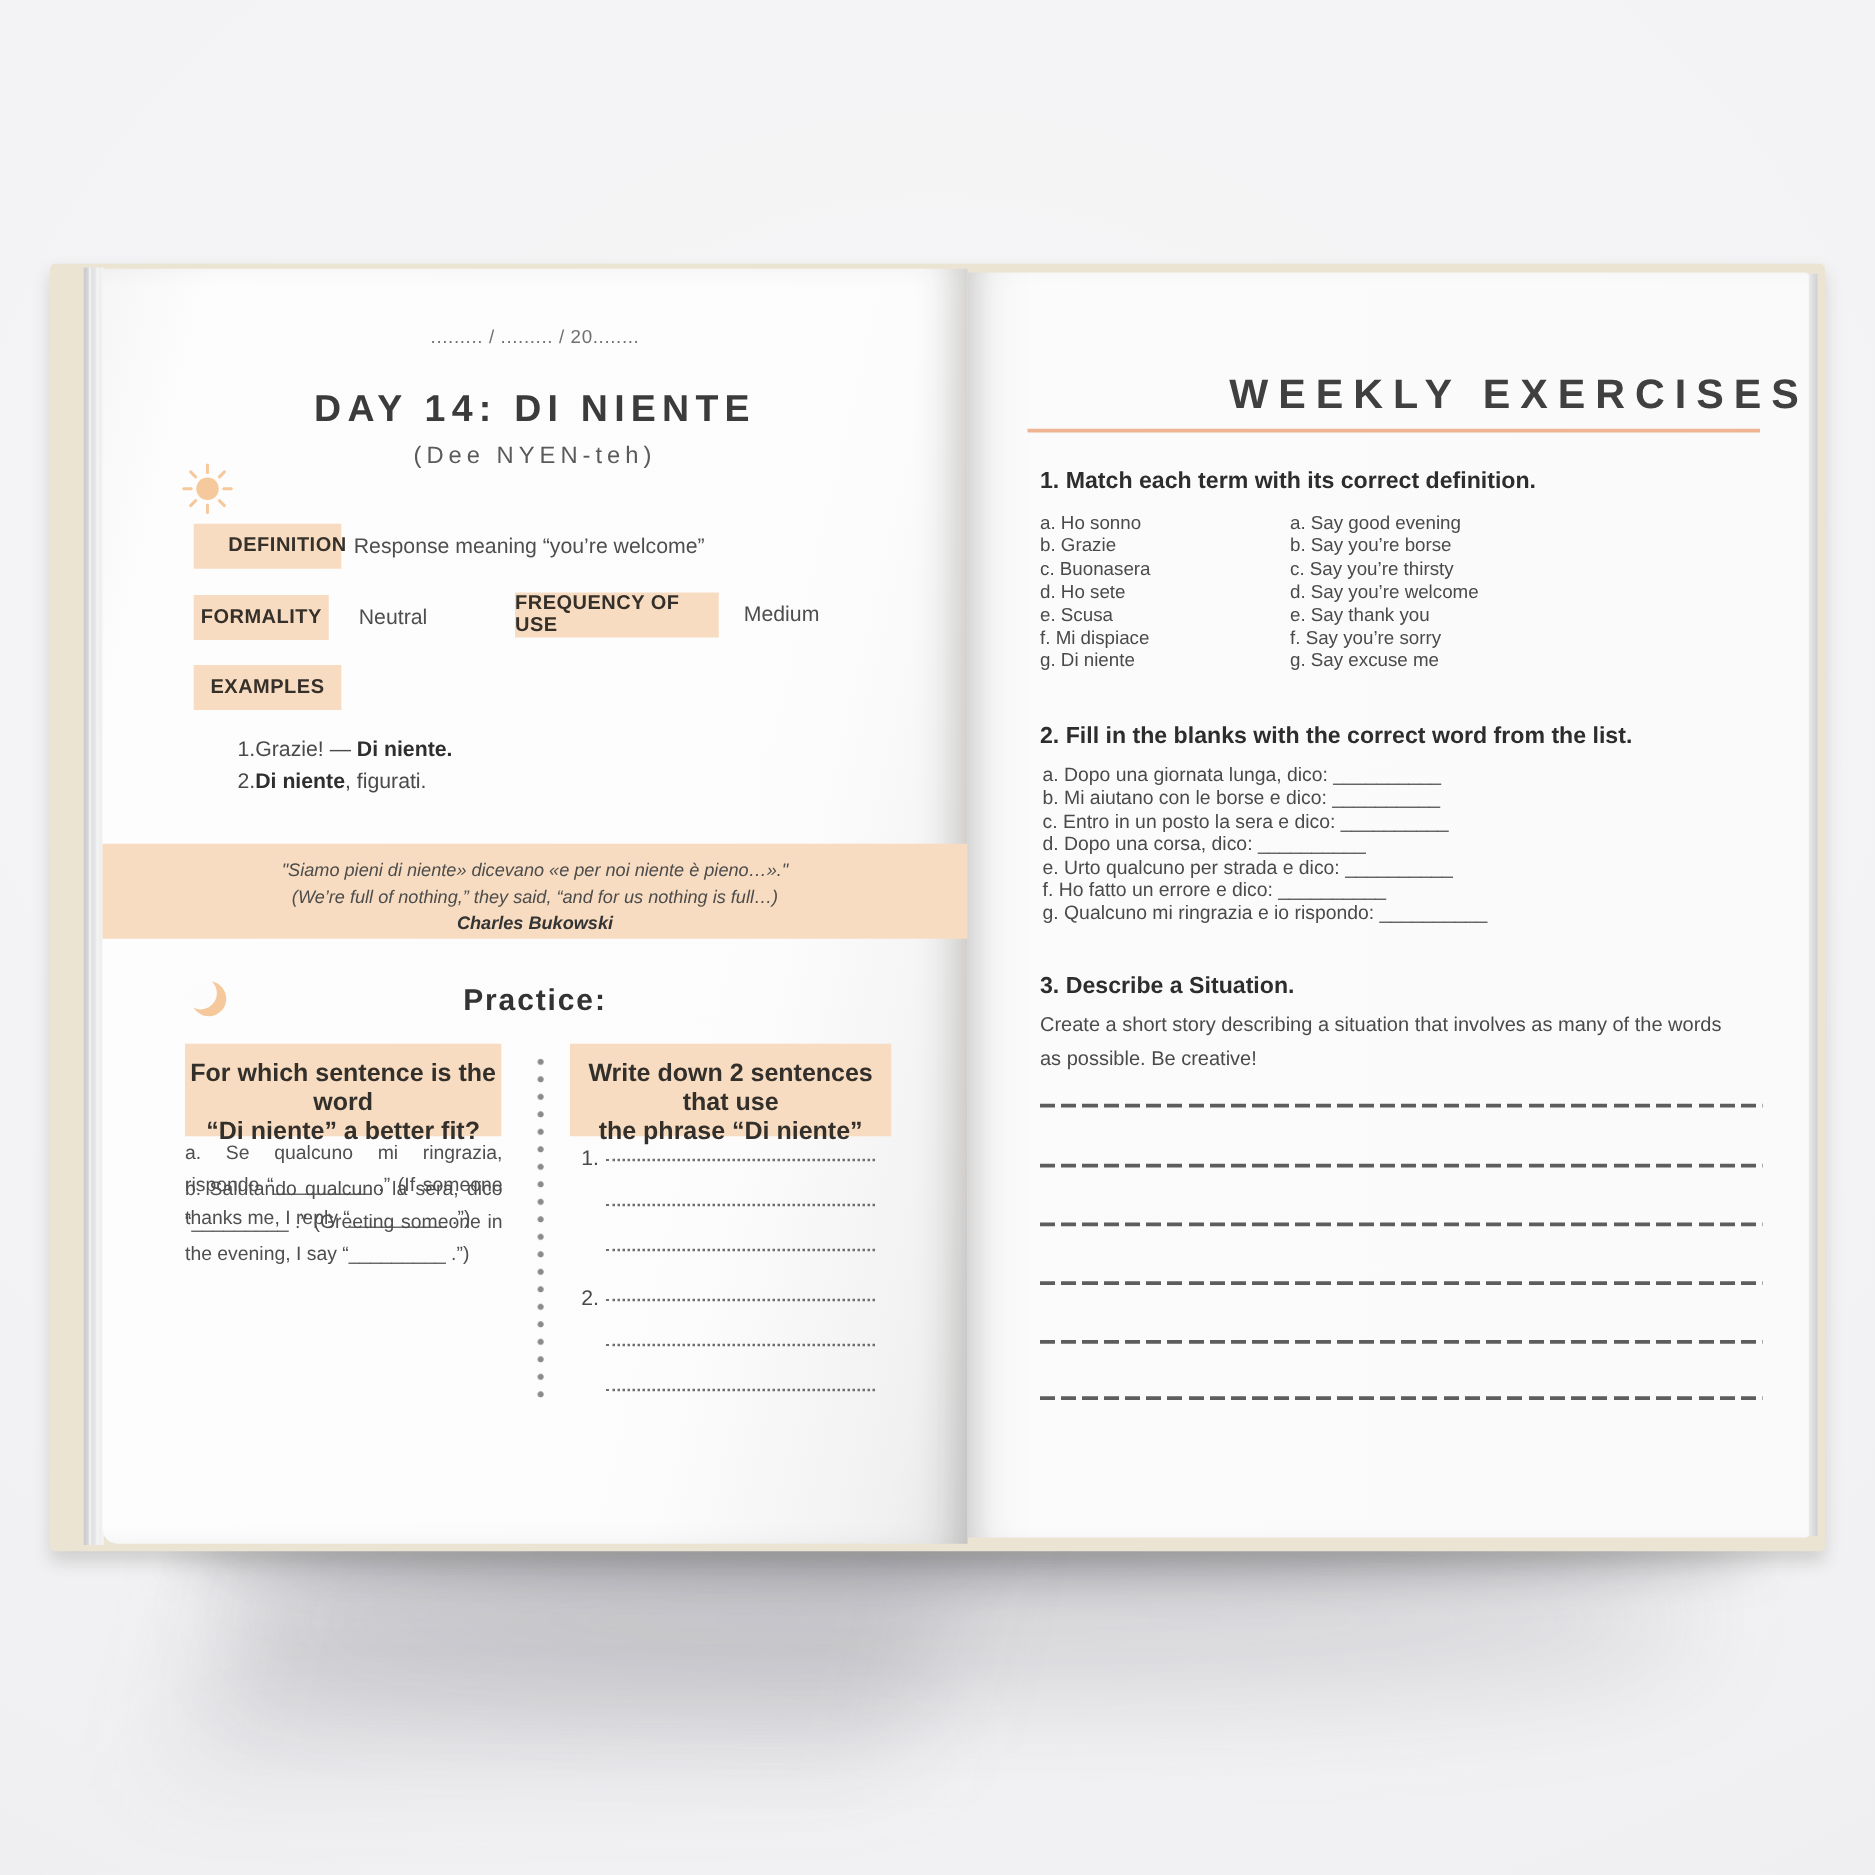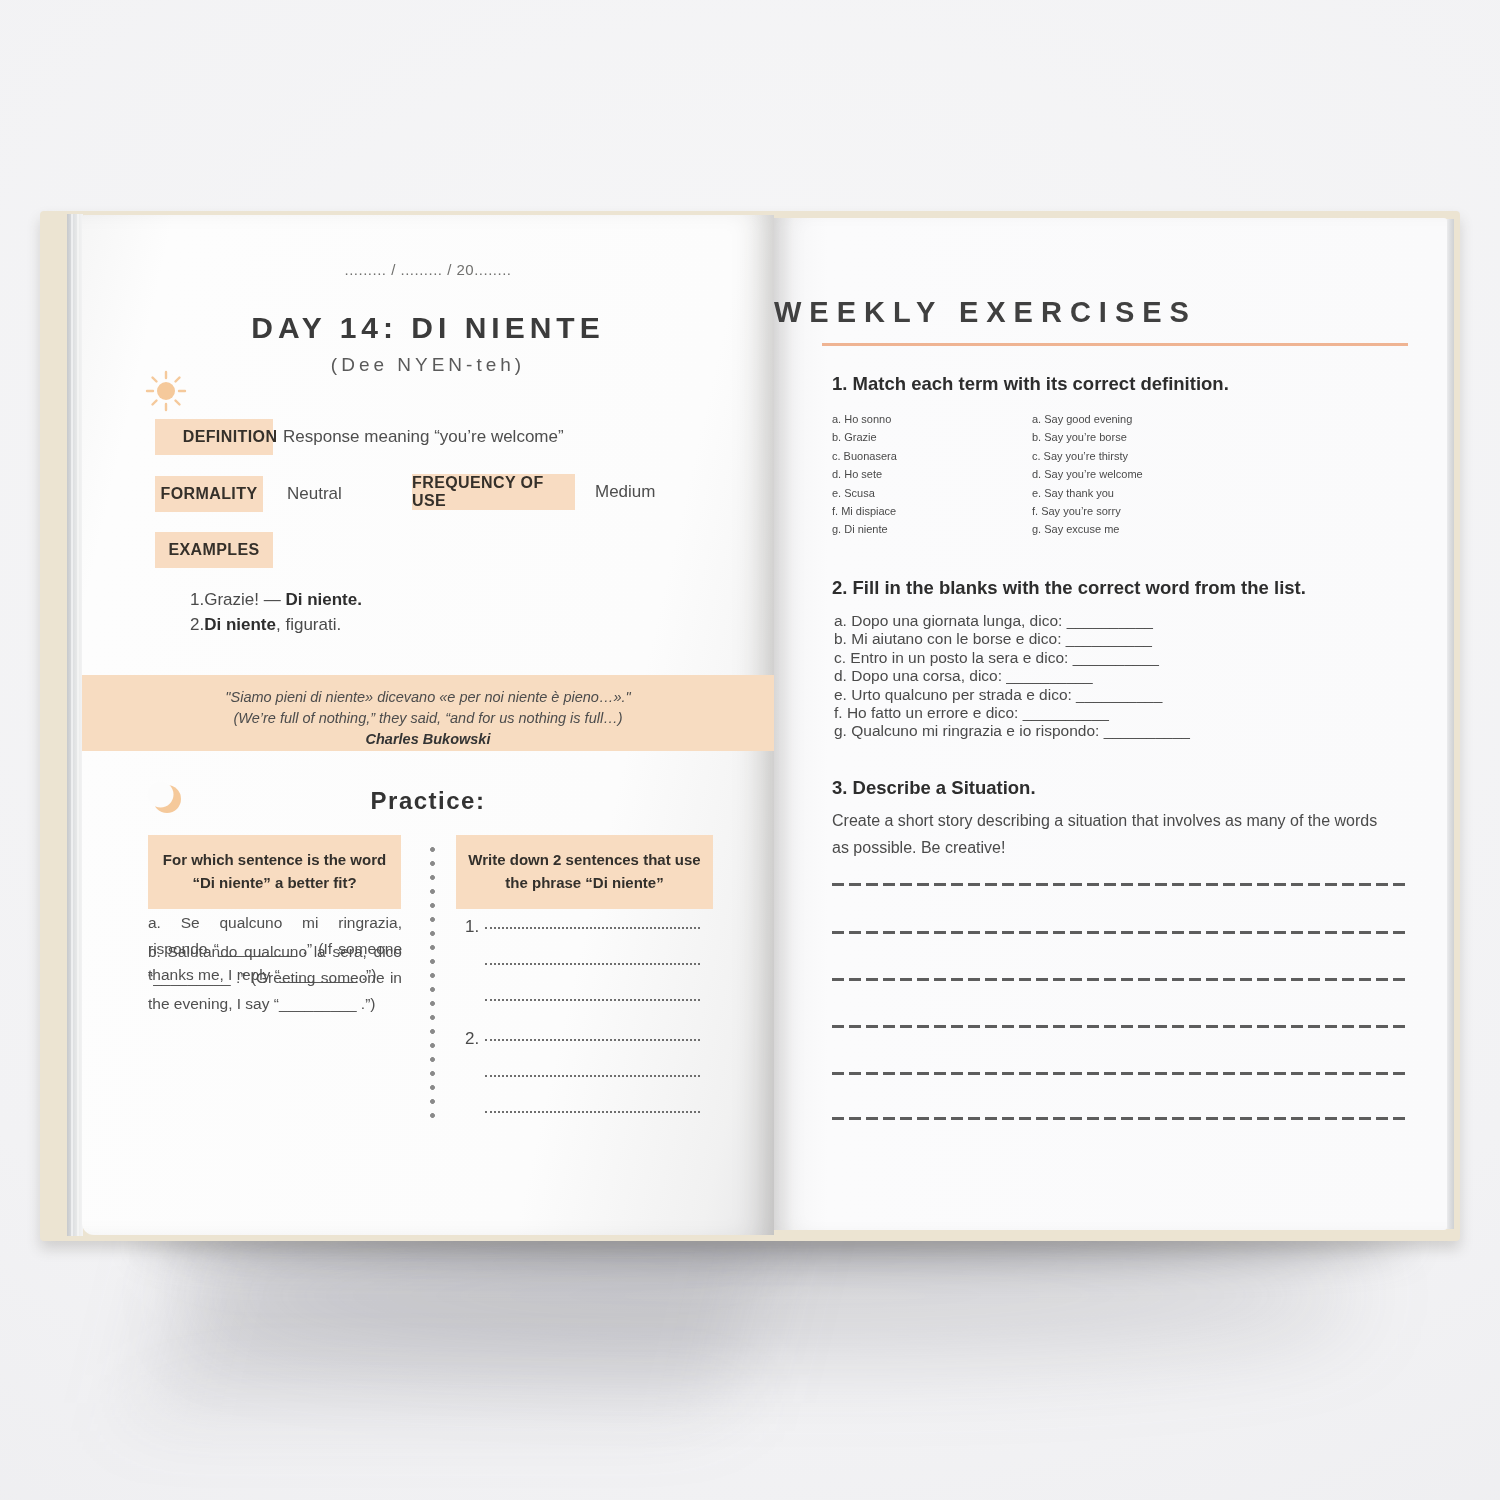--- a/index.html
+++ b/index.html
@@ -64,49 +64,49 @@
 
   .quote-band { position:absolute; left:0; top:460px; width:100%; height:76px;
                 background:#f7dcc1; text-align:center; font-style:italic;
                 font-size:14.5px; line-height:21px; color:#4c4c4c; padding-top:12px; }
   .quote-band .author { font-weight:bold; color:#343434; }
 
   .practice-heading { position:absolute; top:572px; width:100%; text-align:center;
                 font-size:24px; font-weight:bold; letter-spacing:1.5px; color:#333; }
 
   .pbox { position:absolute; top:620px; height:74px; background:#f8dcc1; text-align:center;
-          font-weight:bold; font-size:15px; line-height:23px; color:#33302c; padding-top:13px; }
+          font-weight:bold; font-size:20px; line-height:23px; color:#33302c; padding-top:13px; }
   .pbox-left  { left:66px;  width:253px; }
   .pbox-right { left:374px; width:257px; }
 
   .vdots { position:absolute; left:348px; top:632px; width:5px; height:278px;
            background-image:radial-gradient(circle at 2.5px 2.5px, #8a8a8a 2.1px, transparent 2.7px);
            background-size:5px 14px; background-repeat:repeat-y; }
 
   .pitem { position:absolute; left:66px; width:254px; font-size:15.5px; line-height:26px;
            color:#4f4f4f; text-align:justify; }
   .pitem-a { top:695px; }
   .pitem-b { top:724px; }
 
   .ans-num { position:absolute; left:383px; font-size:17px; color:#4a4a4a; }
   .n1 { top:702px; } .n2 { top:814px; }
   .dotline { position:absolute; left:403px; width:215px; height:0;
              border-bottom:2.5px dotted #6e6e6e; }
   .dl1 { top:712px; } .dl2 { top:748px; } .dl3 { top:784px; }
   .dl4 { top:824px; } .dl5 { top:860px; } .dl6 { top:896px; }
 
   
-  .weekly-title { position:absolute; top:78px; width:100%; text-align:left;
-                  font-size:29px; font-weight:bold; letter-spacing:8px; color:#404040; }
+  .weekly-title { position:absolute; top:78px; width:100%; text-align:right;
+                  font-size:33px; font-weight:bold; letter-spacing:8px; color:#404040; }
   .title-rule { position:absolute; left:48px; top:125px; width:586px; height:3px; background:#efb493; }
 
   .ex-heading { position:absolute; left:58px; font-size:18.5px; font-weight:bold; color:#2d2d2d; }
   .ex1-heading { top:155px; } .ex2-heading { top:359px; } .ex3-heading { top:559px; }
 
-  .match-col { position:absolute; top:192px; font-size:11px; line-height:18.4px; color:#4a4a4a; }
+  .match-col { position:absolute; top:192px; font-size:15px; line-height:18.4px; color:#4a4a4a; }
   .col-terms { left:58px; } .col-defs { left:258px; }
 
   .ex2-list { position:absolute; left:60px; top:394px; font-size:15.5px; line-height:18.4px; color:#4a4a4a; }
 
   .ex3-body { position:absolute; left:58px; top:589px; width:548px;
               font-size:16px; line-height:27px; color:#4a4a4a; }
 
   .writing-line { position:absolute; left:58px; width:578px; height:2.5px;
               background:repeating-linear-gradient(to right, #5d5d5d 0 12px, transparent 12px 17px); }
   .wl1 { top:665px; } .wl2 { top:713px; } .wl3 { top:760px; }

